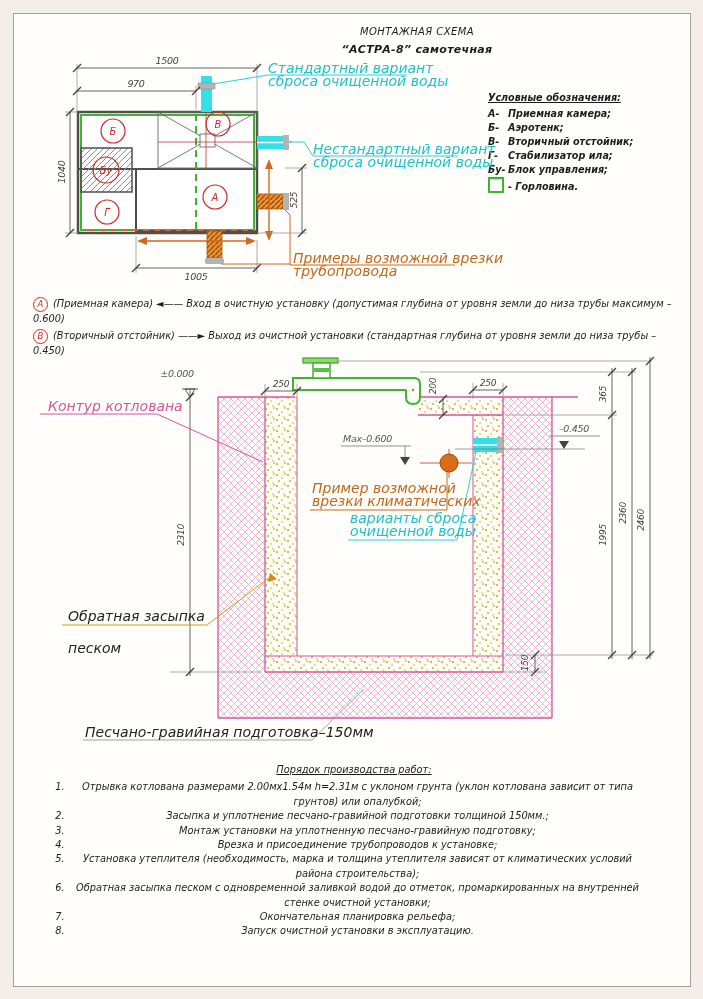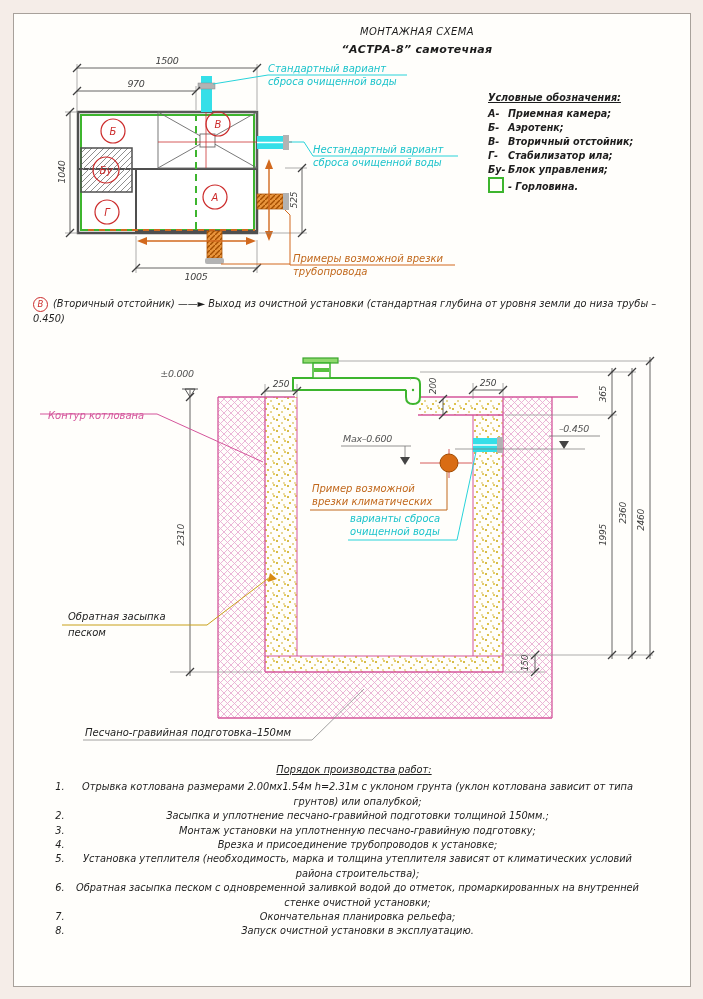--- a/index.html
+++ b/index.html
@@ -9,24 +9,24 @@
          background:#fffefb;border:1px solid #a8a19b;}
   .abs{position:absolute;}
   .it{font-style:italic;}
   .title1{font-size:10px;font-weight:normal;color:#1c1c1c;letter-spacing:.4px;text-align:center;width:240px;}
   .title2{font-size:11px;font-weight:bold;color:#1c1c1c;letter-spacing:.3px;text-align:center;width:240px;}
   .legend{width:172px;font-size:9.6px;color:#1d1d1d;line-height:14px;font-weight:bold;}
   .legend .hd{text-decoration:underline;margin-bottom:2px;}
   .legend .row{white-space:nowrap;}
   .legend .key{display:inline-block;min-width:20px;}
   .gsq{display:inline-block;width:12px;height:12px;border:2px solid #3db52e;vertical-align:-3px;margin-right:4px;}
-  .callout{font-size:10px;line-height:13px;white-space:nowrap;}
+  .callout{font-size:14px;line-height:13px;white-space:nowrap;}
   .cyan{color:#1cc3cb;}
   .orange{color:#c1681c;}
-  .pink{color:#d4559b;margin-top:9px;}
+  .pink{color:#d4559b;}
   .black{color:#222;}
   .notes{width:650px;font-size:9.8px;color:#1d1d1d;line-height:13.8px;}
   .note{margin-bottom:3px;}
   .ncirc{display:inline-block;width:13px;height:13px;border:1.3px solid #cc2b2b;border-radius:50%;
          color:#cc2b2b;font-size:8.5px;text-align:center;line-height:13px;margin-right:5px;font-style:italic;}
   .wo{width:618px;font-size:9.8px;color:#1d1d1d;line-height:14.4px;text-align:center;}
   .wo .hd{text-decoration:underline;margin-bottom:3px;}
   .wo .row{display:flex;}
   .wo .num{width:30px;flex:none;}
   .wo .txt{width:565px;}
@@ -315,27 +315,28 @@
   <div class="abs it callout cyan" style="left:313px;top:143px">
     <div>Нестандартный вариант</div>
     <div>сброса очищенной воды</div>
   </div>
   <div class="abs it callout orange" style="left:293px;top:252px">
     <div>Примеры возможной врезки</div>
     <div>трубопровода</div>
   </div>
 
   <div class="abs it notes" style="left:33px;top:297px">
+    <div class="note"><span class="ncirc">А</span><span>(Приемная камера) ◄—— Вход в очистную установку (допустимая глубина от уровня земли до низа трубы максимум –0.600)</span></div>
     <div class="note"><span class="ncirc">В</span><span>(Вторичный отстойник) ——► Выход из очистной установки (стандартная глубина от уровня земли до низа трубы –0.450)</span></div>
   </div>
 
   <div class="abs it callout pink" style="left:48px;top:400px">Контур котлована</div>
   <div class="abs it callout black" style="left:68px;top:610px">
     <div>Обратная засыпка</div>
-    <div style="margin-top:3px">песком</div>
+    <div style="margin-top:19px">песком</div>
   </div>
   <div class="abs it callout orange" style="left:312px;top:482px">
     <div>Пример возможной</div>
     <div>врезки климатических</div>
   </div>
   <div class="abs it callout cyan" style="left:350px;top:512px">
     <div>варианты сброса</div>
     <div>очищенной воды</div>
   </div>
   <div class="abs it callout black" style="left:85px;top:726px">Песчано-гравийная подготовка–150мм</div>

